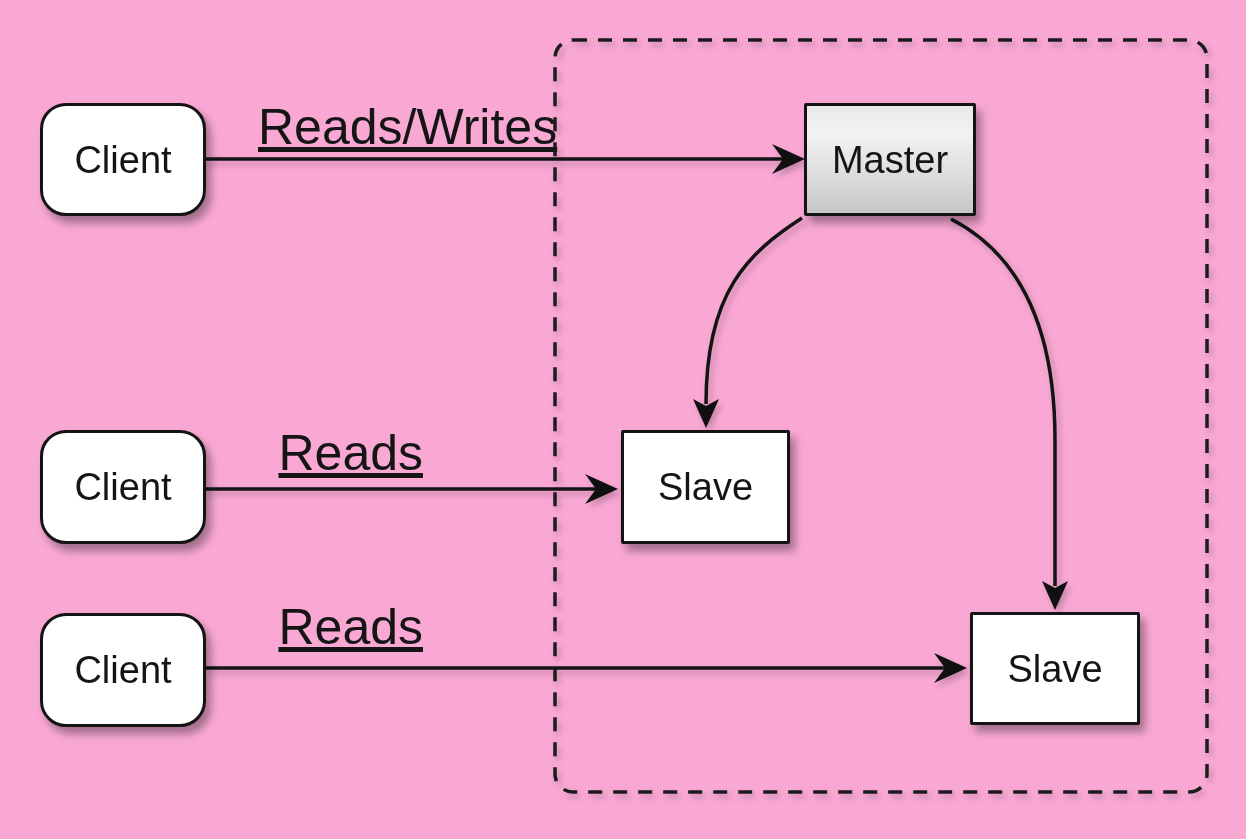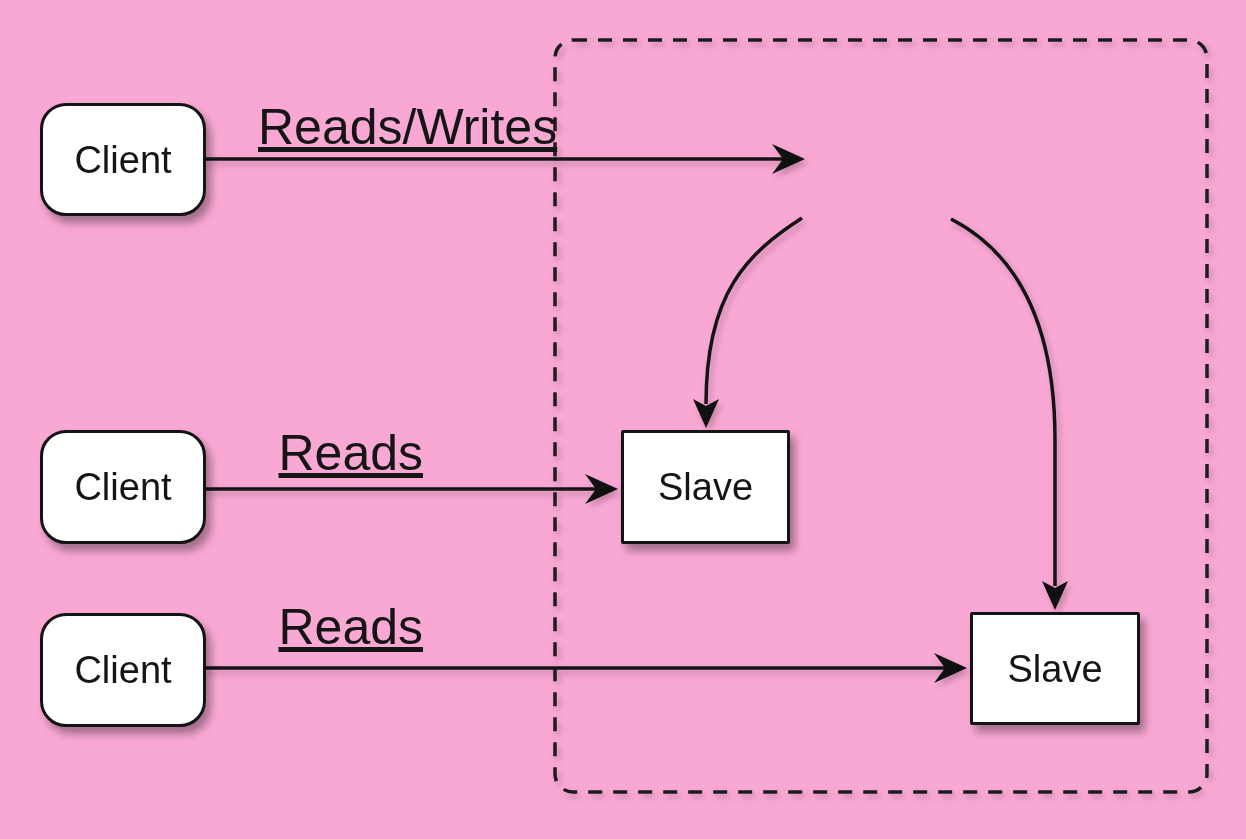--- a/index.html
+++ b/index.html
@@ -94,20 +94,23 @@
 
   <div class="node rounded n-client1">
     <span>Client</span>
   </div>
   <div class="node rounded n-client2">
     <span>Client</span>
   </div>
   <div class="node rounded n-client3">
     <span>Client</span>
   </div>
+  <div class="node square master n-master">
+    <span>Master</span>
+  </div>
   <div class="node square n-slave1">
     <span>Slave</span>
   </div>
   <div class="node square n-slave2">
     <span>Slave</span>
   </div>
 
   <div class="edge-label lbl-reads-writes">Reads/Writes</div>
   <div class="edge-label lbl-reads-1">Reads</div>
   <div class="edge-label lbl-reads-2">Reads</div>

